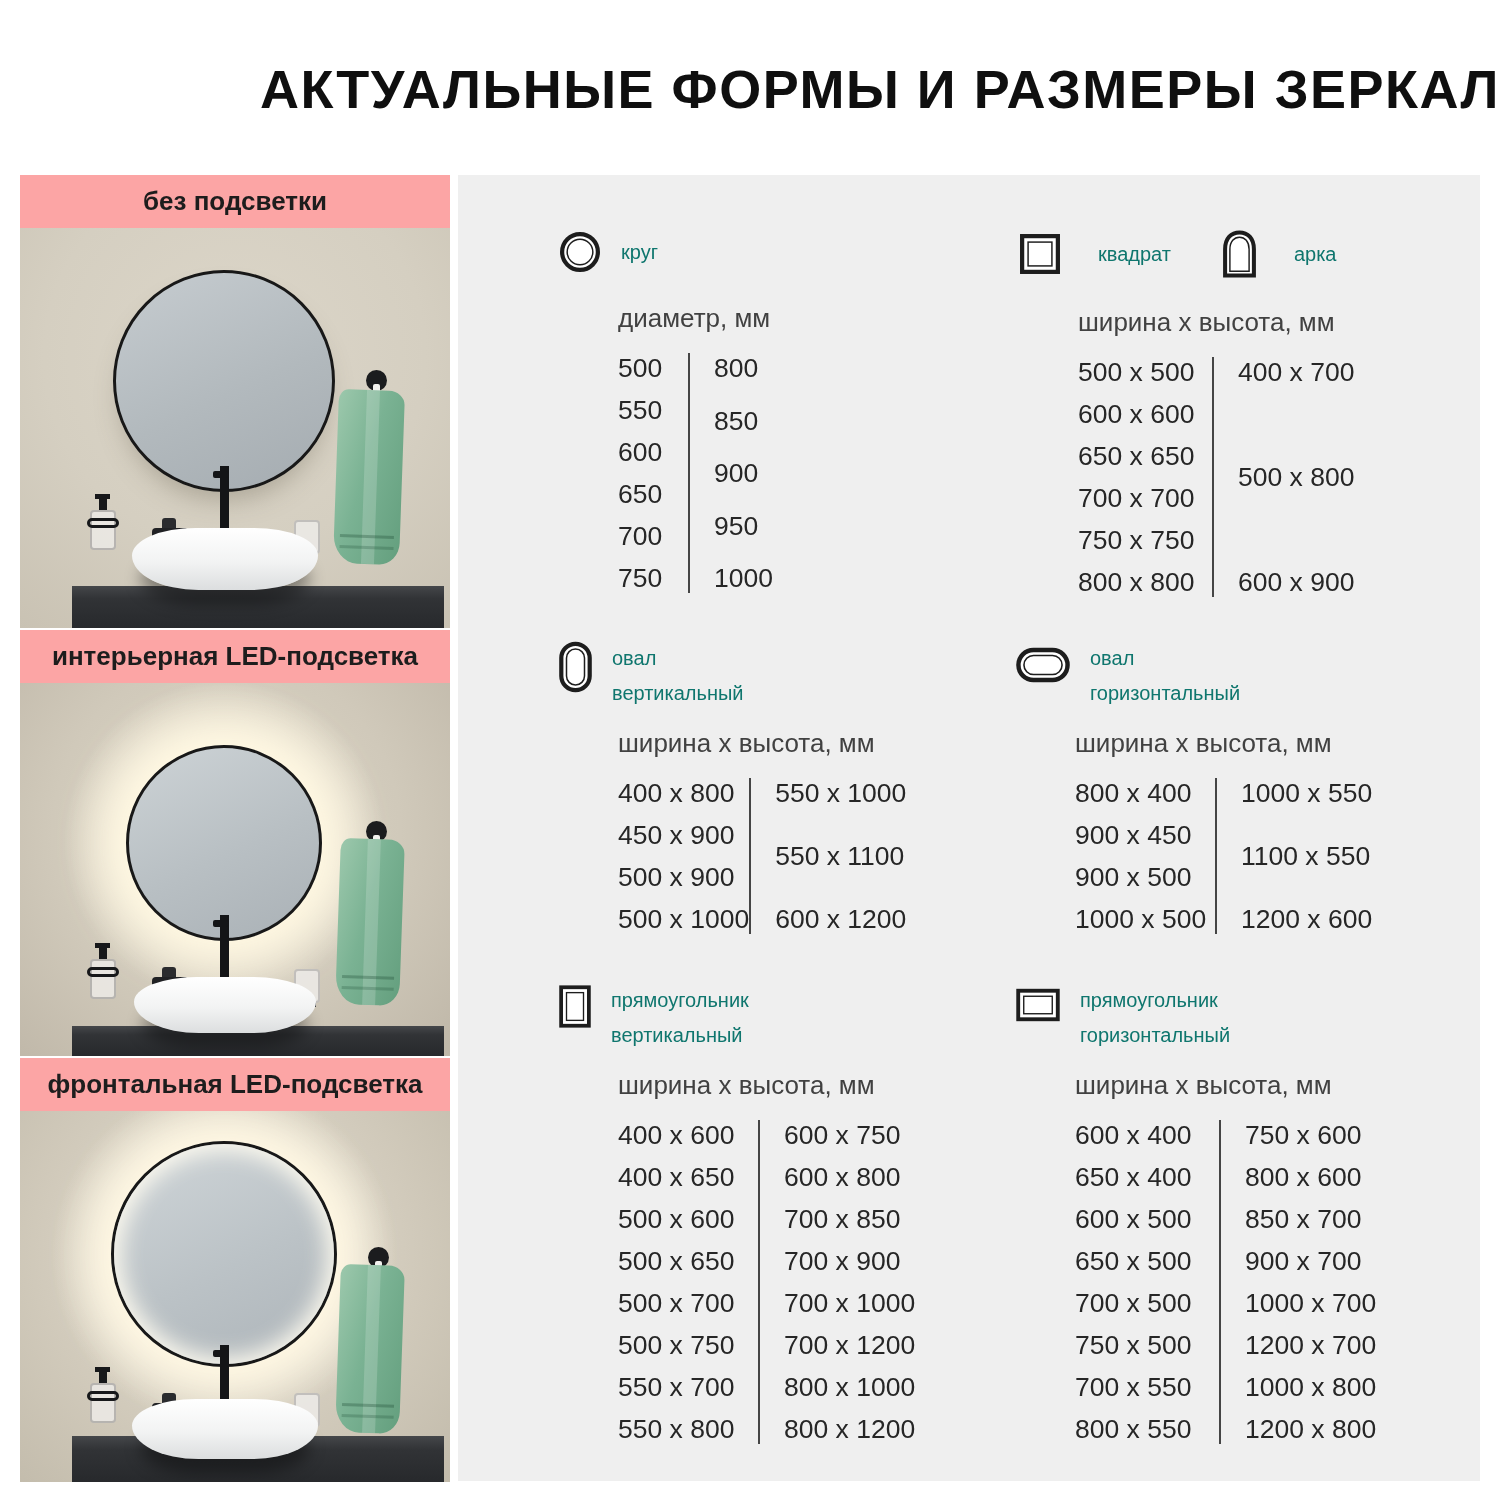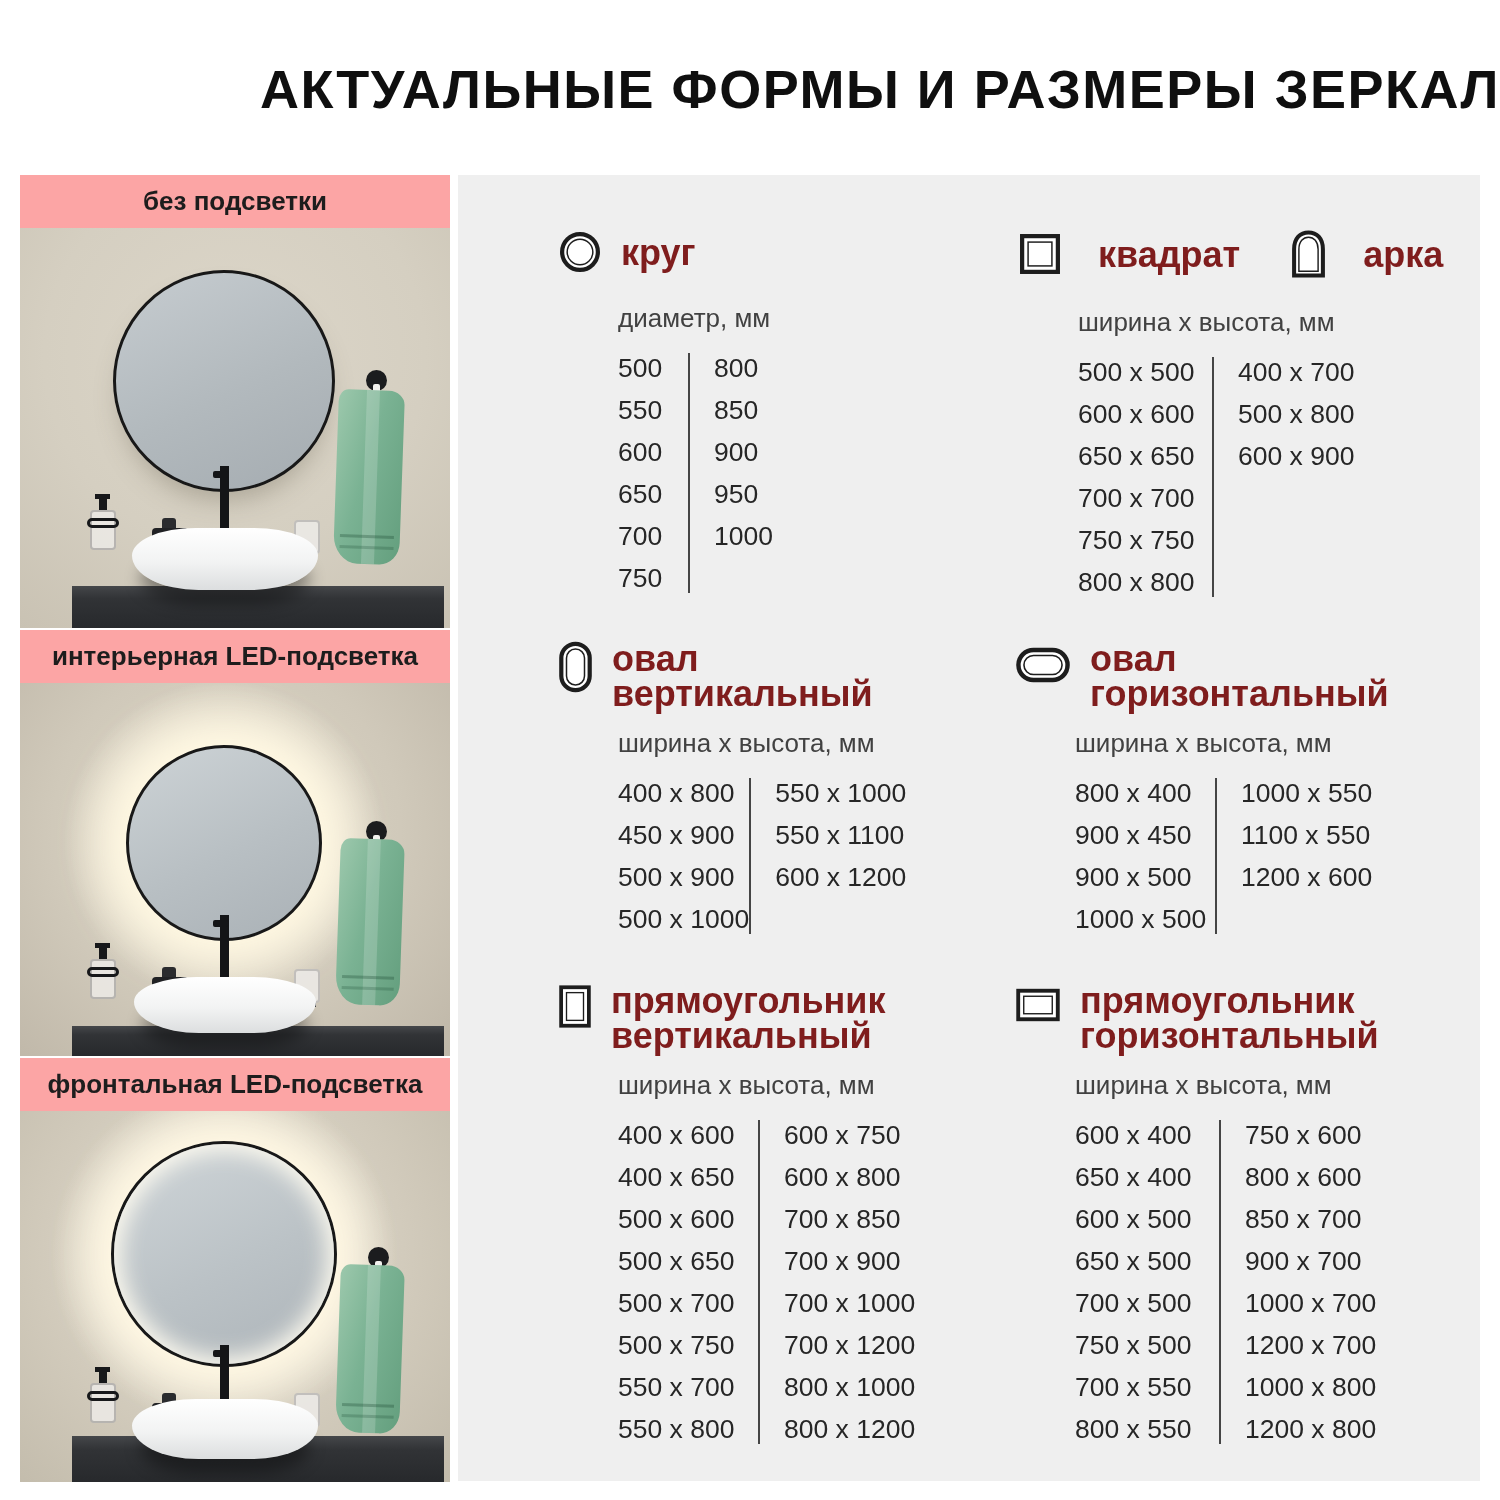--- a/index.html
+++ b/index.html
@@ -108,29 +108,29 @@
   .cup::after { content:""; position:absolute; left:2px; bottom:-6px; width:18px; height:5px; background:#1b1c1e; }
   .ph1 .cup { left:274px; top:292px; }
   .ph2 .cup { left:274px; top:286px; }
   .ph3 .cup { left:274px; top:282px; }
 
   
   .right-panel { position:absolute; left:458px; top:175px; width:1022px; height:1306px; background:#efefef; }
   .section { position:absolute; }
   .sec-header { display:flex; align-items:center; gap:19px; }
   .sec-header.top-align { align-items:flex-start; }
-  .sec-title { font-size:36px; font-weight:bold; color:#7f1d1d; line-height:35px; }
+  .sec-title { font-size:20px; font-weight:normal; color:#0f766e; line-height:35px; }
   .header-group { display:flex; align-items:center; gap:36px; }
   .dual-header { display:flex; gap:50px; }
   .shape-icon { flex:none; display:block; }
   .subtitle { font-size:26px; color:#414141; margin-left:60px; }
   .mt-single { margin-top:29px; }
   .mt-dual { margin-top:17px; }
   .cols { display:flex; margin-left:60px; margin-top:13px; }
-  .col { display:flex; flex-direction:column; }
+  .col { display:flex; flex-direction:column;justify-content:space-between; }
   .num { font-size:26.5px; color:#262626; line-height:42px; white-space:nowrap; }
   .vdiv { flex:none; width:2px; background:#454545; margin:6px 24px 6px 0; }
 
   
 </style>
 </head>
 <body>
 
 <div class="page">
 

